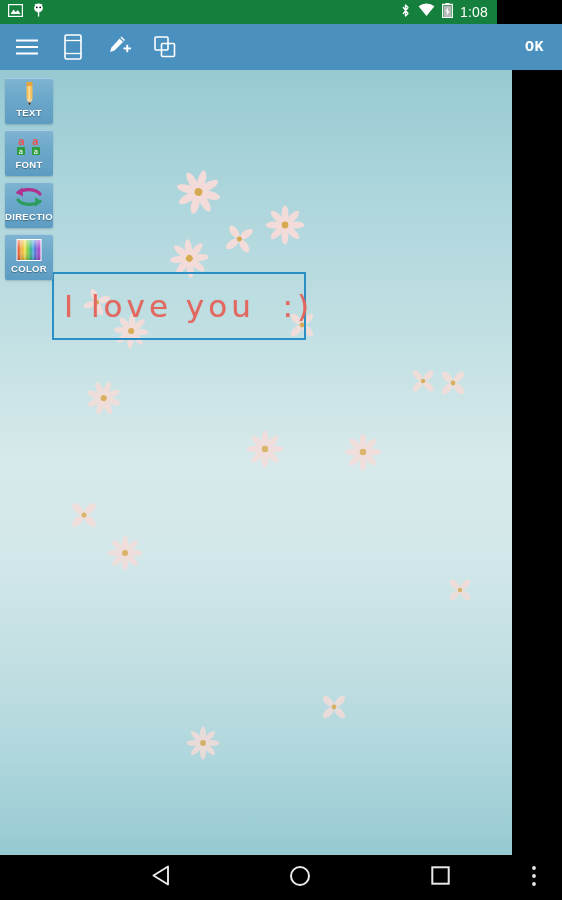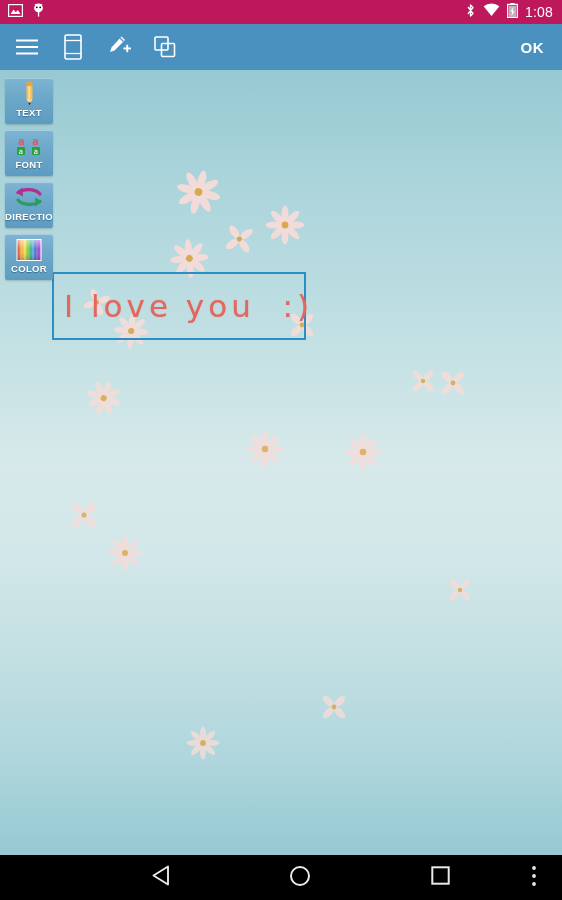--- a/index.html
+++ b/index.html
@@ -6,22 +6,22 @@
   html, body {
     width:562px; height:900px;
     background:#000;
     font-family:"Liberation Sans", sans-serif;
     overflow:hidden;
   }
   #app { position:relative; width:562px; height:900px; }
 
   
   .statusbar {
-    position:absolute; top:0; left:0; width:562px; height:24px;
-    background:#be185d; color:#fff;
+    position:absolute; top:0; left:0; width:497px; height:24px;
+    background:#15803d; color:#fff;
     display:flex; align-items:center;
   }
   .sb-left { display:flex; align-items:center; gap:9px; padding-left:8px; }
   .sb-right { margin-left:auto; display:flex; align-items:center; gap:7px; padding-right:9px; }
   .sb-clock { font-size:14px; color:#fff; letter-spacing:.2px; font-family:"Liberation Sans", sans-serif; }
   .sb-ic { display:block; }
 
   
   .toolbar {
     position:absolute; top:24px; left:0; width:562px; height:46px;
@@ -32,25 +32,26 @@
   .tb-btn {
     width:46px; height:46px;
     display:flex; align-items:center; justify-content:center;
     cursor:pointer;
   }
   .tb-btn:first-child { margin-left:4px; }
   .tb-ok {
     margin-left:auto; margin-right:18px;
     color:#fff; font-size:15px; font-weight:bold; letter-spacing:.5px;
     cursor:pointer;
+    font-family:Liberation Mono, monospace;
   }
 
   
   .canvas {
-    position:absolute; top:70px; left:0; width:562px; height:785px;
+    position:absolute; top:70px; left:0; width:512px; height:785px;
     background:linear-gradient(to bottom,
        #97c9d2 0%,
        #a8d3da 12%,
        #c2e0e3 34%,
        #d7e9ea 50%,
        #d2e7e9 62%,
        #c4e0e3 74%,
        #aed6dc 88%,
        #96c9d2 100%);
     overflow:hidden;

